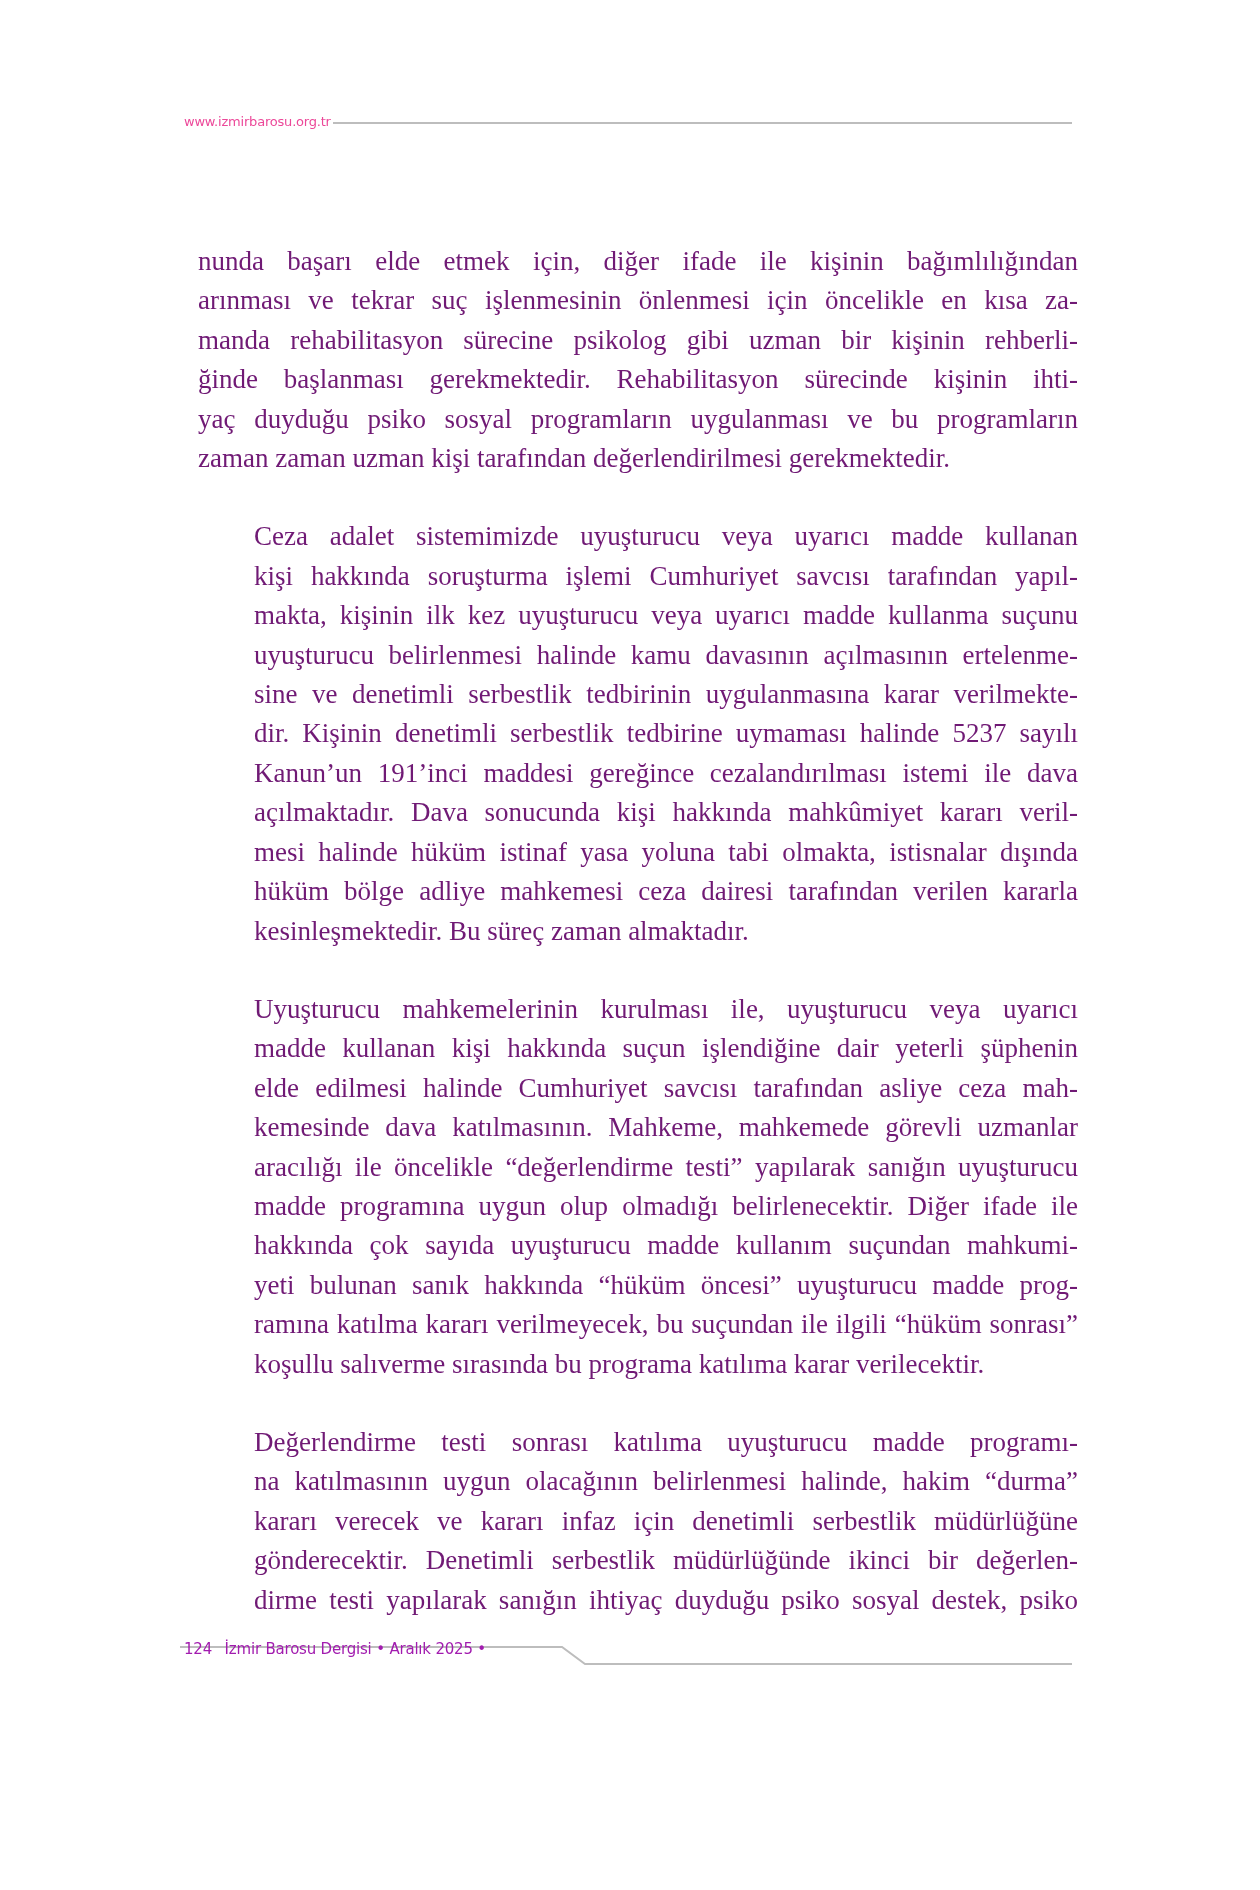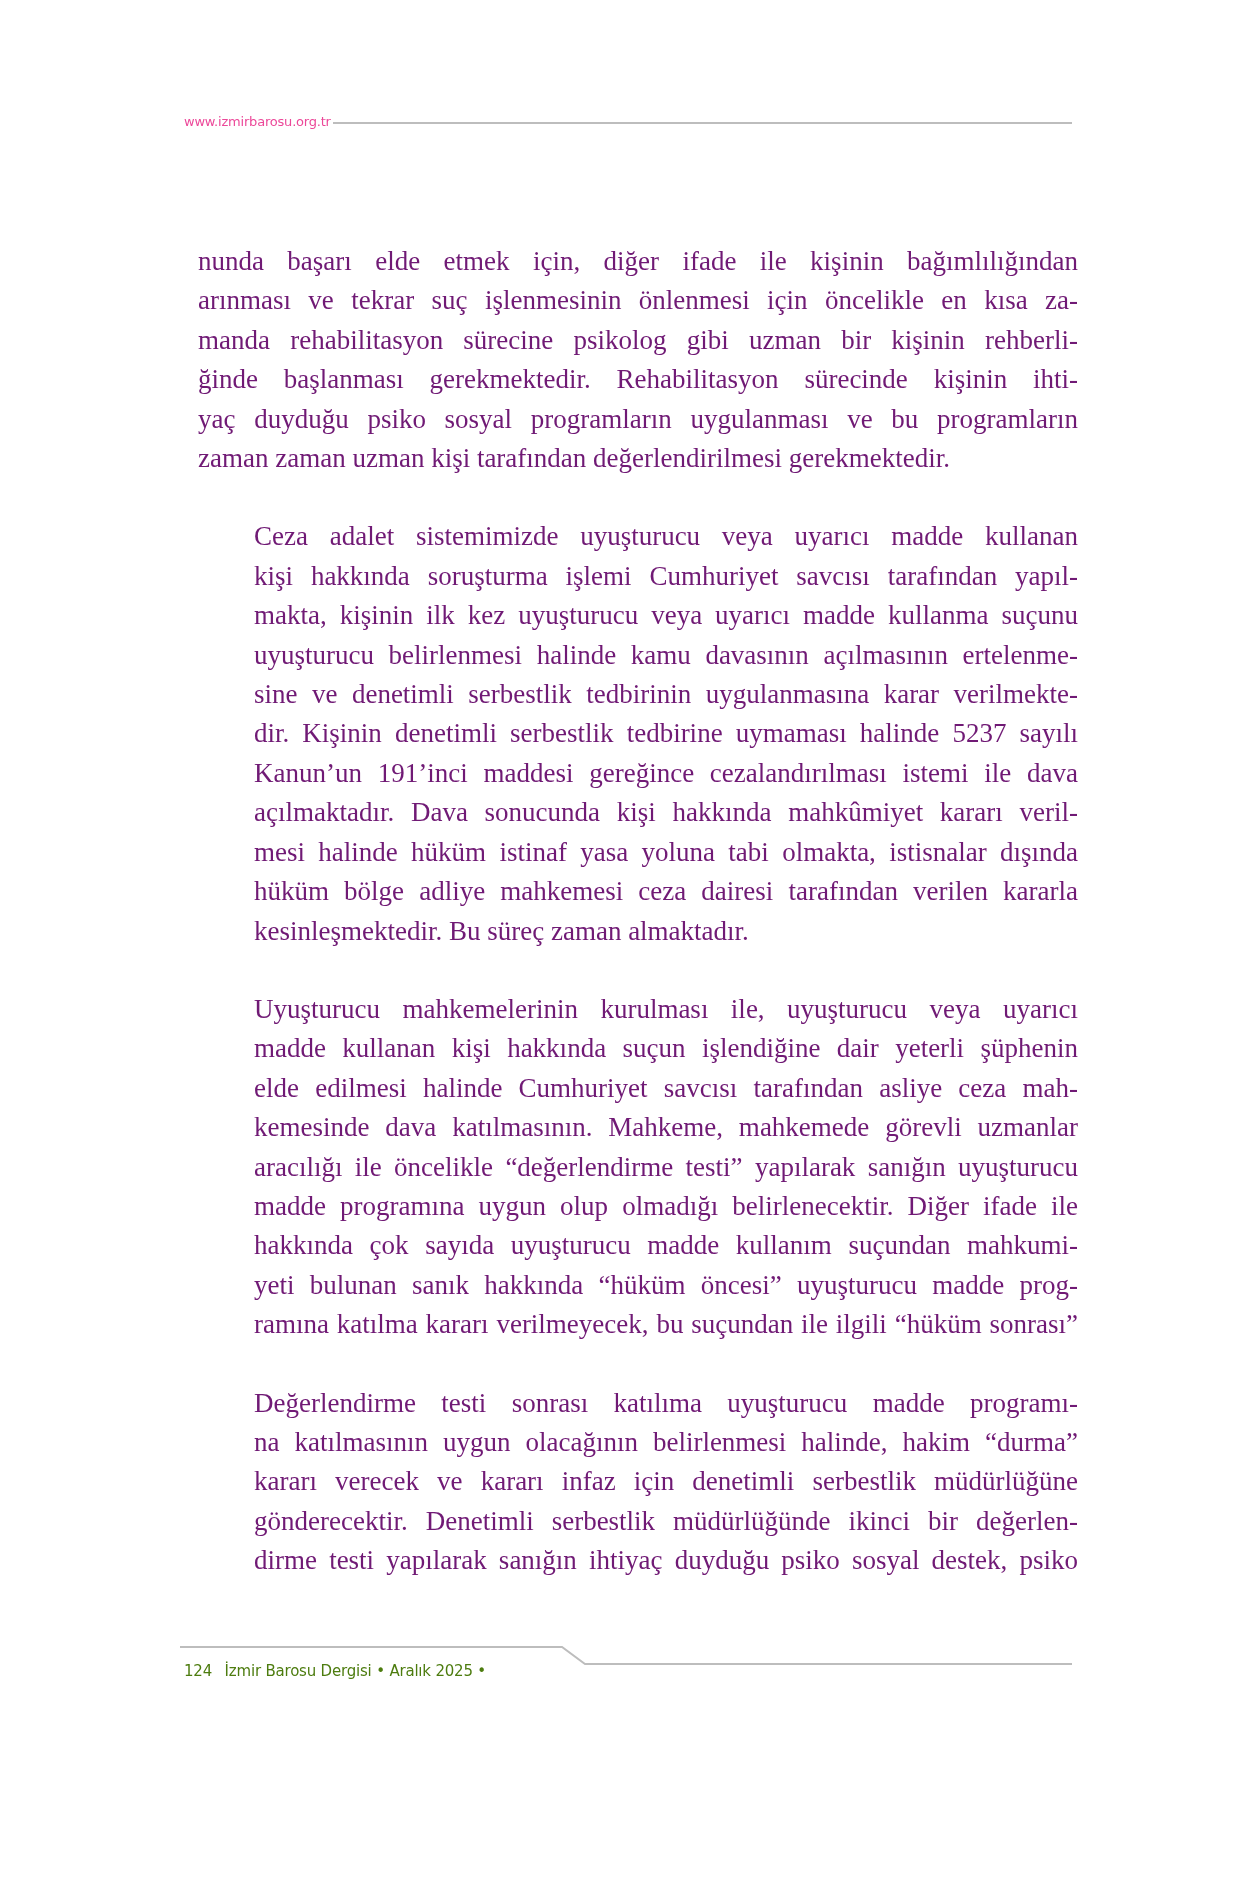--- a/index.html
+++ b/index.html
@@ -88,24 +88,24 @@
       width: 892px;
       height: 40px;
     }
     .footer svg {
       position: absolute;
       left: 0; top: 0;
     }
     .footer-text {
       position: absolute;
       left: 4px;
-      top: 22px;
+      top: 0;
       font-family: "DejaVu Sans", sans-serif;
       font-size: 15px;
-      color: #4d7c0f;
+      color: #a21caf;
       white-space: nowrap;
       letter-spacing: -0.2px;
     }
     .footer-text span { margin-right: 0; }
     .footer-page { margin-right: 8px !important; }
   </style>
 </head>
 <body>
 
 <div class="page">
@@ -147,20 +147,21 @@
     <div class="para indent">
       <span class="line" style="padding-left:56px;text-indent:0">Uyuşturucu mahkemelerinin kurulması ile, uyuşturucu veya uyarıcı</span>
       <span class="line">madde kullanan kişi hakkında suçun işlendiğine dair yeterli şüphenin</span>
       <span class="line">elde edilmesi halinde Cumhuriyet savcısı tarafından asliye ceza mah-</span>
       <span class="line">kemesinde dava katılmasının. Mahkeme, mahkemede görevli uzmanlar</span>
       <span class="line">aracılığı ile öncelikle “değerlendirme testi” yapılarak sanığın uyuşturucu</span>
       <span class="line">madde programına uygun olup olmadığı belirlenecektir. Diğer ifade ile</span>
       <span class="line">hakkında çok sayıda uyuşturucu madde kullanım suçundan mahkumi-</span>
       <span class="line">yeti bulunan sanık hakkında “hüküm öncesi” uyuşturucu madde prog-</span>
       <span class="line">ramına katılma kararı verilmeyecek, bu suçundan ile ilgili “hüküm sonrası”</span>
+      <span class="line last">koşullu salıverme sırasında bu programa katılıma karar verilecektir.</span>
     </div>
 
     <div class="gap"></div>
 
     <div class="para indent">
       <span class="line" style="padding-left:56px;text-indent:0">Değerlendirme testi sonrası katılıma uyuşturucu madde programı-</span>
       <span class="line">na katılmasının uygun olacağının belirlenmesi halinde, hakim “durma”</span>
       <span class="line">kararı verecek ve kararı infaz için denetimli serbestlik müdürlüğüne</span>
       <span class="line">gönderecektir. Denetimli serbestlik müdürlüğünde ikinci bir değerlen-</span>
       <span class="line">dirme testi yapılarak sanığın ihtiyaç duyduğu psiko sosyal destek, psiko</span>

